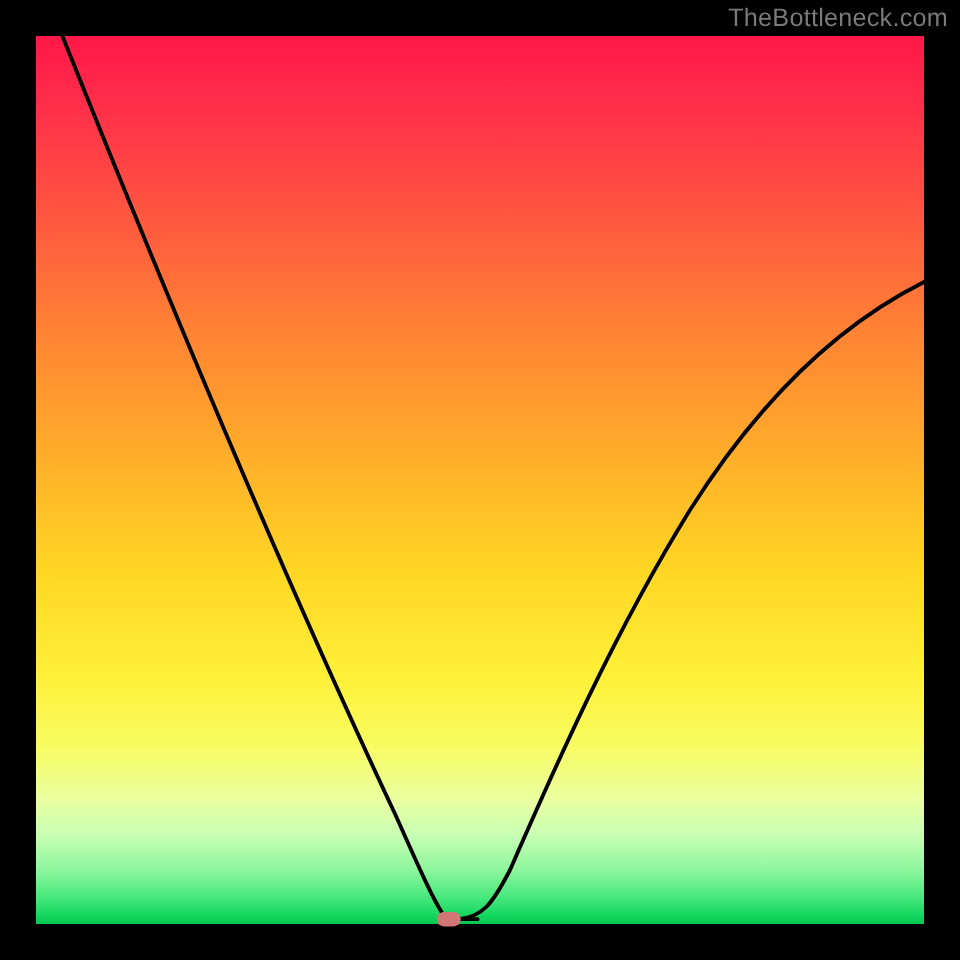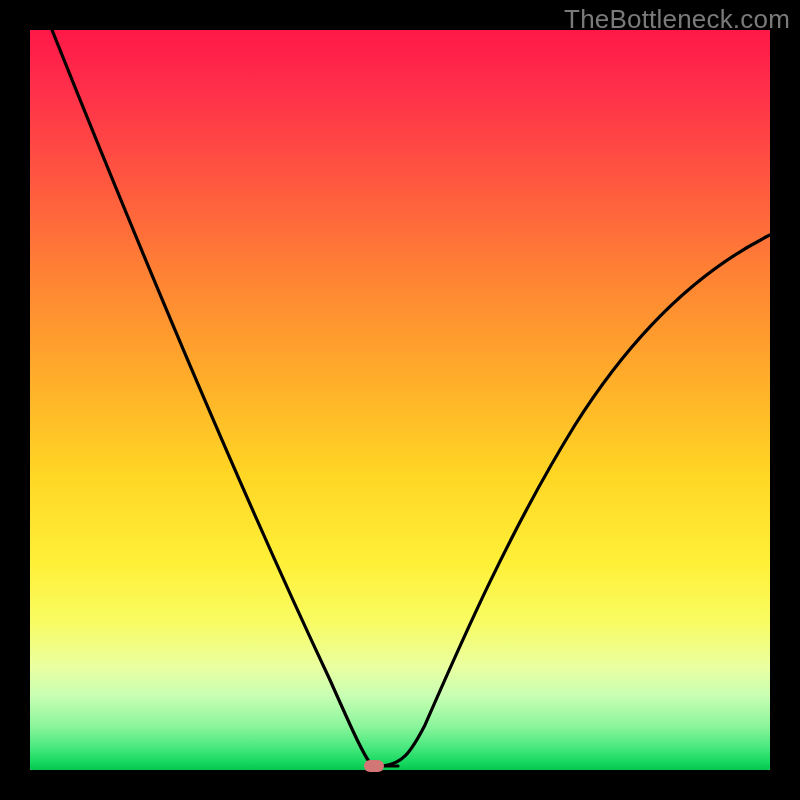--- a/index.html
+++ b/index.html
@@ -57,21 +57,21 @@
     height: 12px;
     border-radius: 6px;
     background: #d27776;
     transform: translate(-50%, -50%);
   }
   .watermark {
     position: absolute;
     top: 4px;
     right: 10px;
     color: #7a7a7a;
-    font-size: 26px;
+    font-size: 21px;
     letter-spacing: 0.2px;
     font-weight: 500;
   }
 </style>
 </head>
 <body>
 
 <div class="frame">
   <div class="plot">
     <svg class="curve" viewBox="0 0 740 740" preserveAspectRatio="none">

